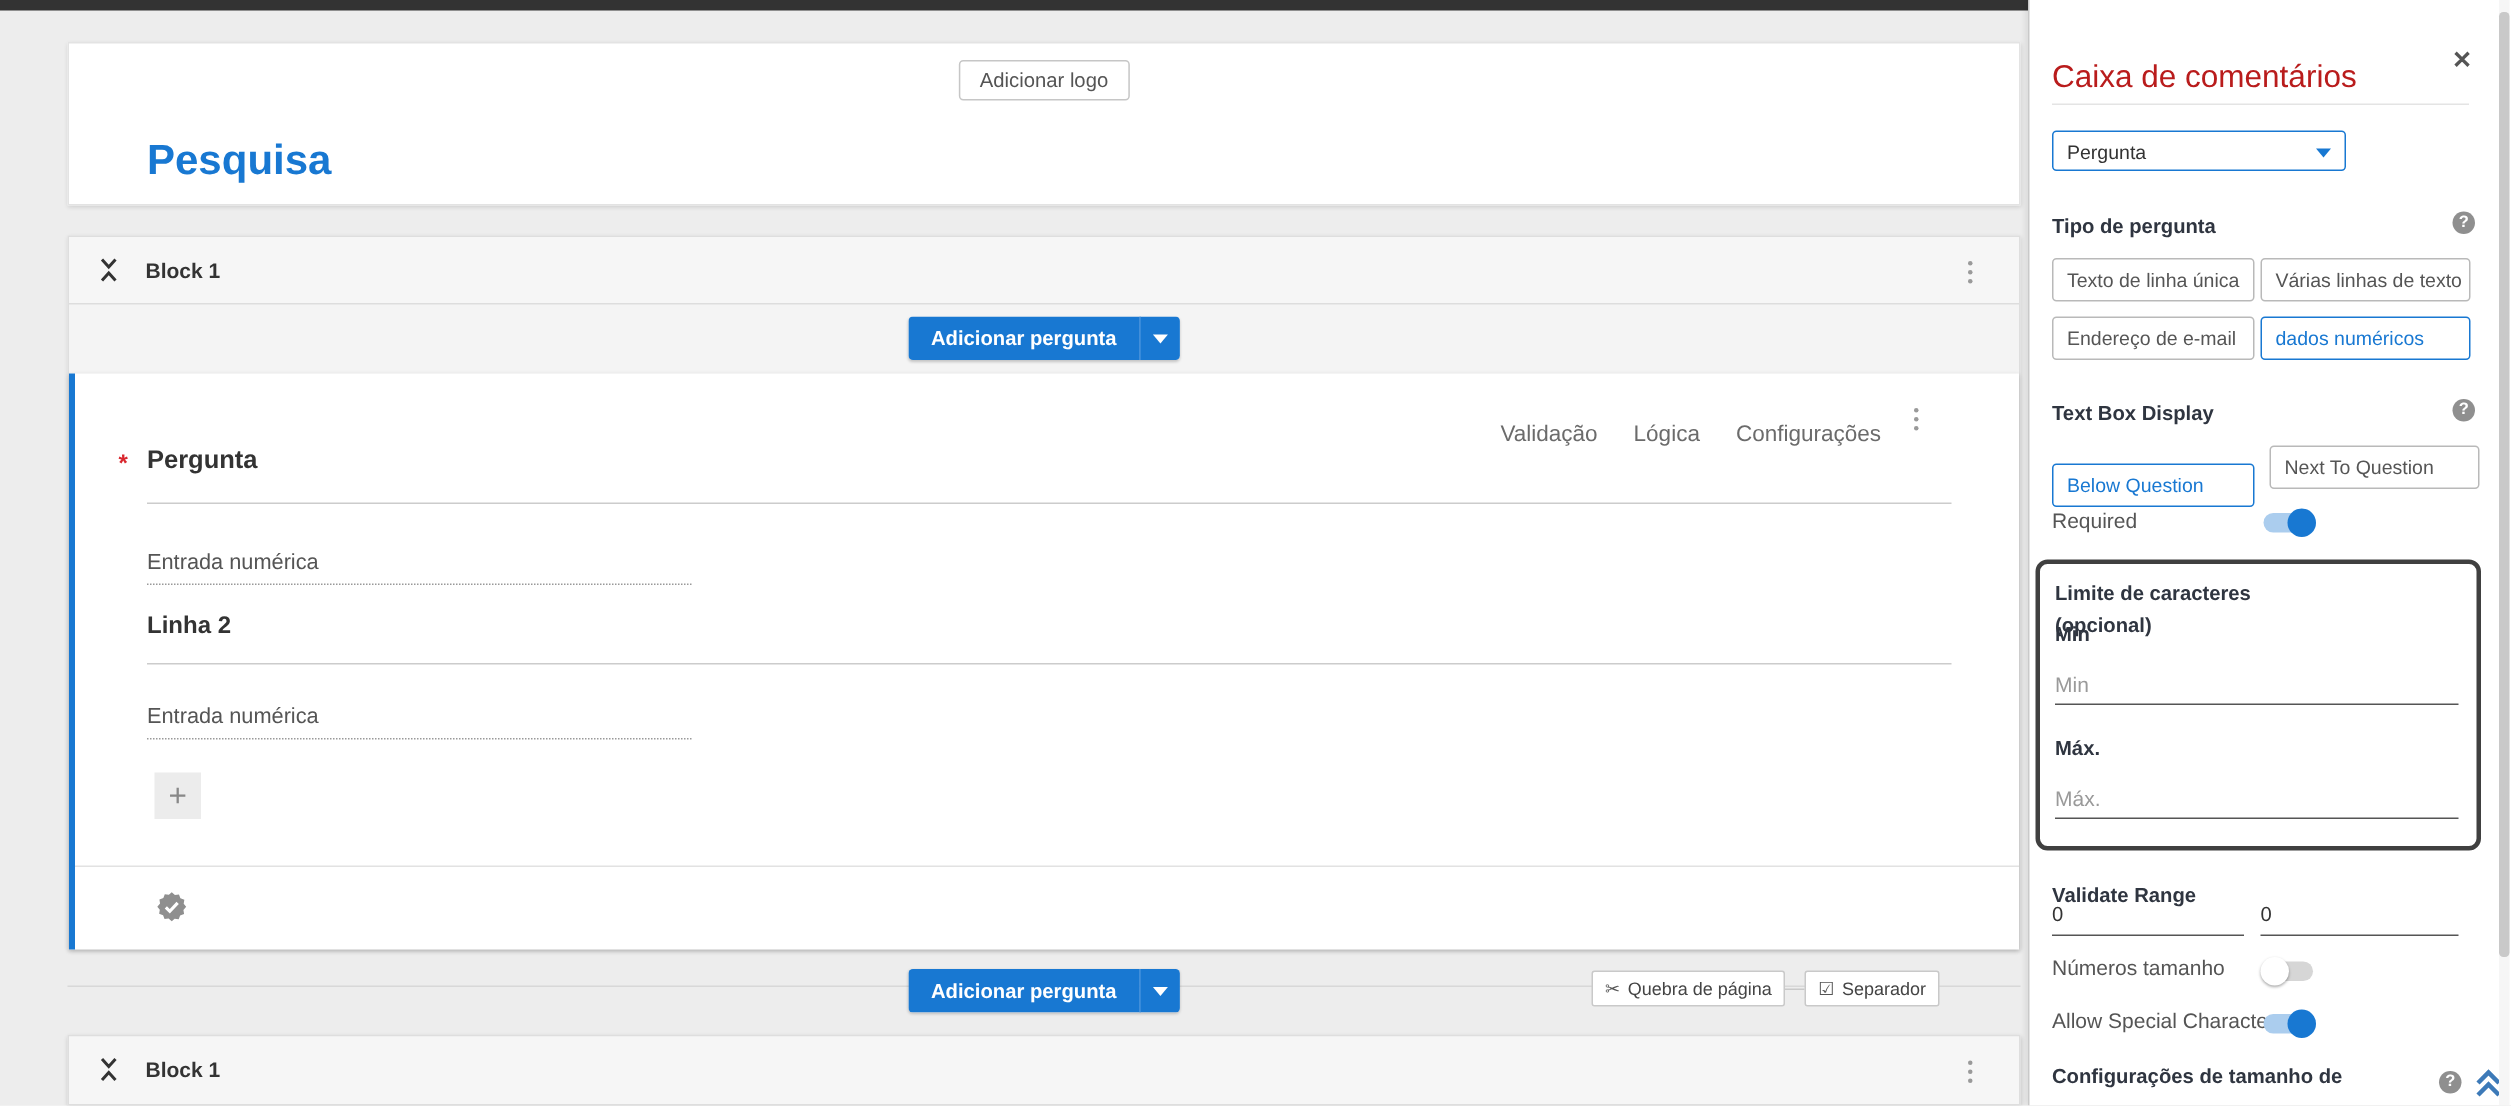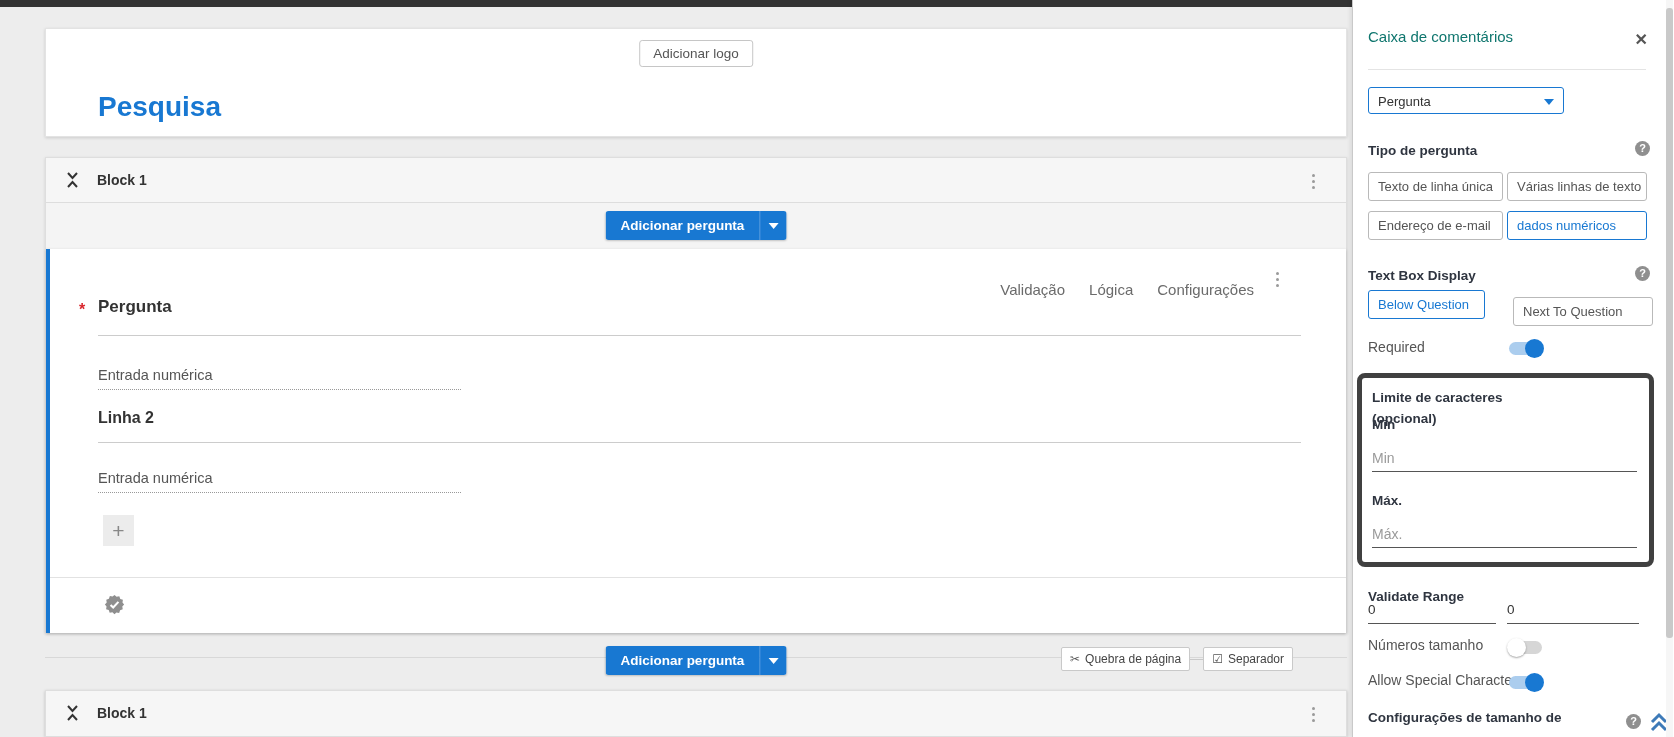--- a/index.html
+++ b/index.html
@@ -59,21 +59,21 @@
   .mini-btn { background:#fff; border:1px solid #c9c9c9; border-radius:2px; padding:4px 8px; font-size:12px;
               color:#444; display:flex; align-items:center; gap:5px; cursor:pointer; }
   .mini-gap { width:13px; border-top:1px solid #c9c9c9; }
   .mini-icon { font-size:12px; color:#555; }
 
   .block2 { top:690px; height:47px; background:#f6f6f6; box-shadow:0 1px 3px rgba(0,0,0,.2); }
 
   
   .sidebar { position:absolute; left:1352px; top:0; width:322px; height:737px; background:#fff;
              border-left:1px solid #c9c9c9; box-shadow:-2px 0 4px rgba(0,0,0,.08); font-size:13.5px; }
-  .sb-title { position:absolute; left:15px; top:28px; font-size:15px; color:#0f766e; }
+  .sb-title { position:absolute; left:15px; top:40px; font-size:21px; color:#b91c1c; }
   .sb-close { position:absolute; right:26px; top:30px; font-size:16px; font-weight:bold; color:#555; cursor:pointer; }
   .sb-divider { position:absolute; left:15px; right:28px; top:69px; border-top:1px solid #e4e4e4; }
 
   .sb-select { position:absolute; left:15px; top:87px; width:196px; height:27px; border:1px solid #1878d2;
                border-radius:3px; background:#fff; cursor:pointer; }
   .sb-select .val { position:absolute; left:9px; top:6px; font-size:13px; color:#333; }
   .sb-select .caret { position:absolute; right:9px; top:11px; width:0; height:0; border-left:5px solid transparent;
                       border-right:5px solid transparent; border-top:6px solid #1878d2; }
 
   .sb-label { position:absolute; left:15px; font-size:13.5px; font-weight:bold; color:#2f3540; }
@@ -86,21 +86,21 @@
 
   .toggle { position:absolute; width:33px; height:13px; border-radius:7px; cursor:pointer; }
   .toggle .knob { position:absolute; top:-3px; width:19px; height:19px; border-radius:50%; }
   .toggle.on { background:#abcdee; }
   .toggle.on .knob { right:-2px; background:#1878d2; }
   .toggle.off { background:#d6d6d6; }
   .toggle.off .knob { left:-2px; background:#fff; box-shadow:0 1px 2px rgba(0,0,0,.35); }
 
   .sb-text { position:absolute; left:15px; font-size:14px; color:#555; }
 
-  .hl-box { position:absolute; left:4px; top:373px; width:297px; height:194px; border:5px solid #404040;
+  .hl-box { position:absolute; left:4px; top:373px; width:297px; height:194px; border:3px solid #404040;
             border-radius:8px; background:#fff; }
   .hl-box .lbl { position:absolute; left:10px; font-size:13.5px; font-weight:bold; color:#2f3540; }
   .hl-input { position:absolute; left:10px; right:12px; border-bottom:1px solid #555; font-size:14px; color:#9a9a9a;
               padding-bottom:5px; }
 
   .vr-input { position:absolute; border-bottom:1px solid #555; font-size:13.5px; color:#333; padding-bottom:6px; }
 
   .chev2-icon { position:absolute; right:3px; top:709px; width:24px; height:24px; color:#3d7ab8; cursor:pointer; }
   .sb-help-bottom { top:714px; }
 
@@ -224,21 +224,21 @@
   <span class="help-icon" style="top:141px;">?</span>
 
   <button class="choice-btn" style="left:15px; top:172px; width:135px;">Texto de linha única</button>
   <button class="choice-btn" style="left:154px; top:172px; width:140px;">Várias linhas de texto</button>
   <button class="choice-btn" style="left:15px; top:211px; width:135px;">Endereço de e-mail</button>
   <button class="choice-btn sel" style="left:154px; top:211px; width:140px;">dados numéricos</button>
 
   <div class="sb-label" style="top:268px;">Text Box Display</div>
   <span class="help-icon" style="top:266px;">?</span>
 
-  <button class="choice-btn sel" style="left:15px; top:290px; width:117px;">Below Question</button>
+  <button class="choice-btn sel" style="left:15px; top:309px; width:135px;">Below Question</button>
   <button class="choice-btn" style="left:160px; top:297px; width:140px;">Next To Question</button>
 
   <div class="sb-text" style="top:339px;">Required</div>
   <div class="toggle on" style="left:156px; top:342px;">
       <span class="knob"></span>
     </div>
 
   <div class="hl-box">
     <div class="lbl" style="top:12px;">Limite de caracteres</div>
     <div class="lbl" style="top:33px;">(opcional)</div>

